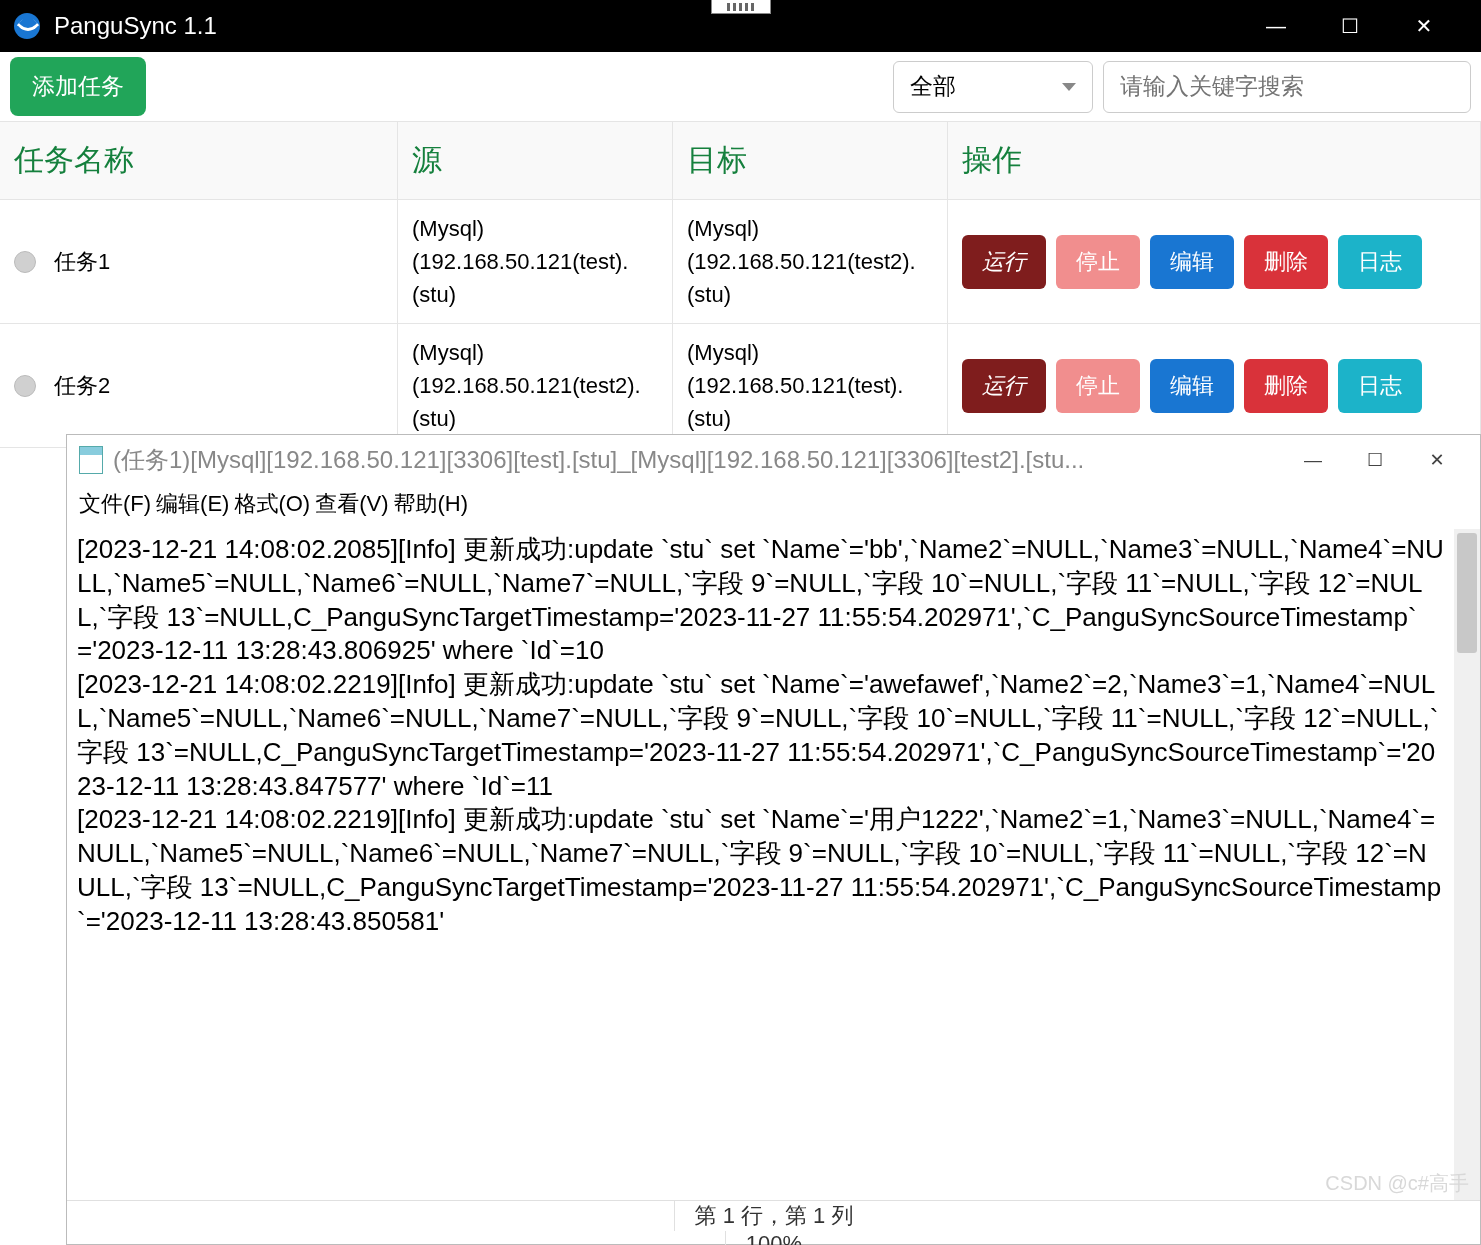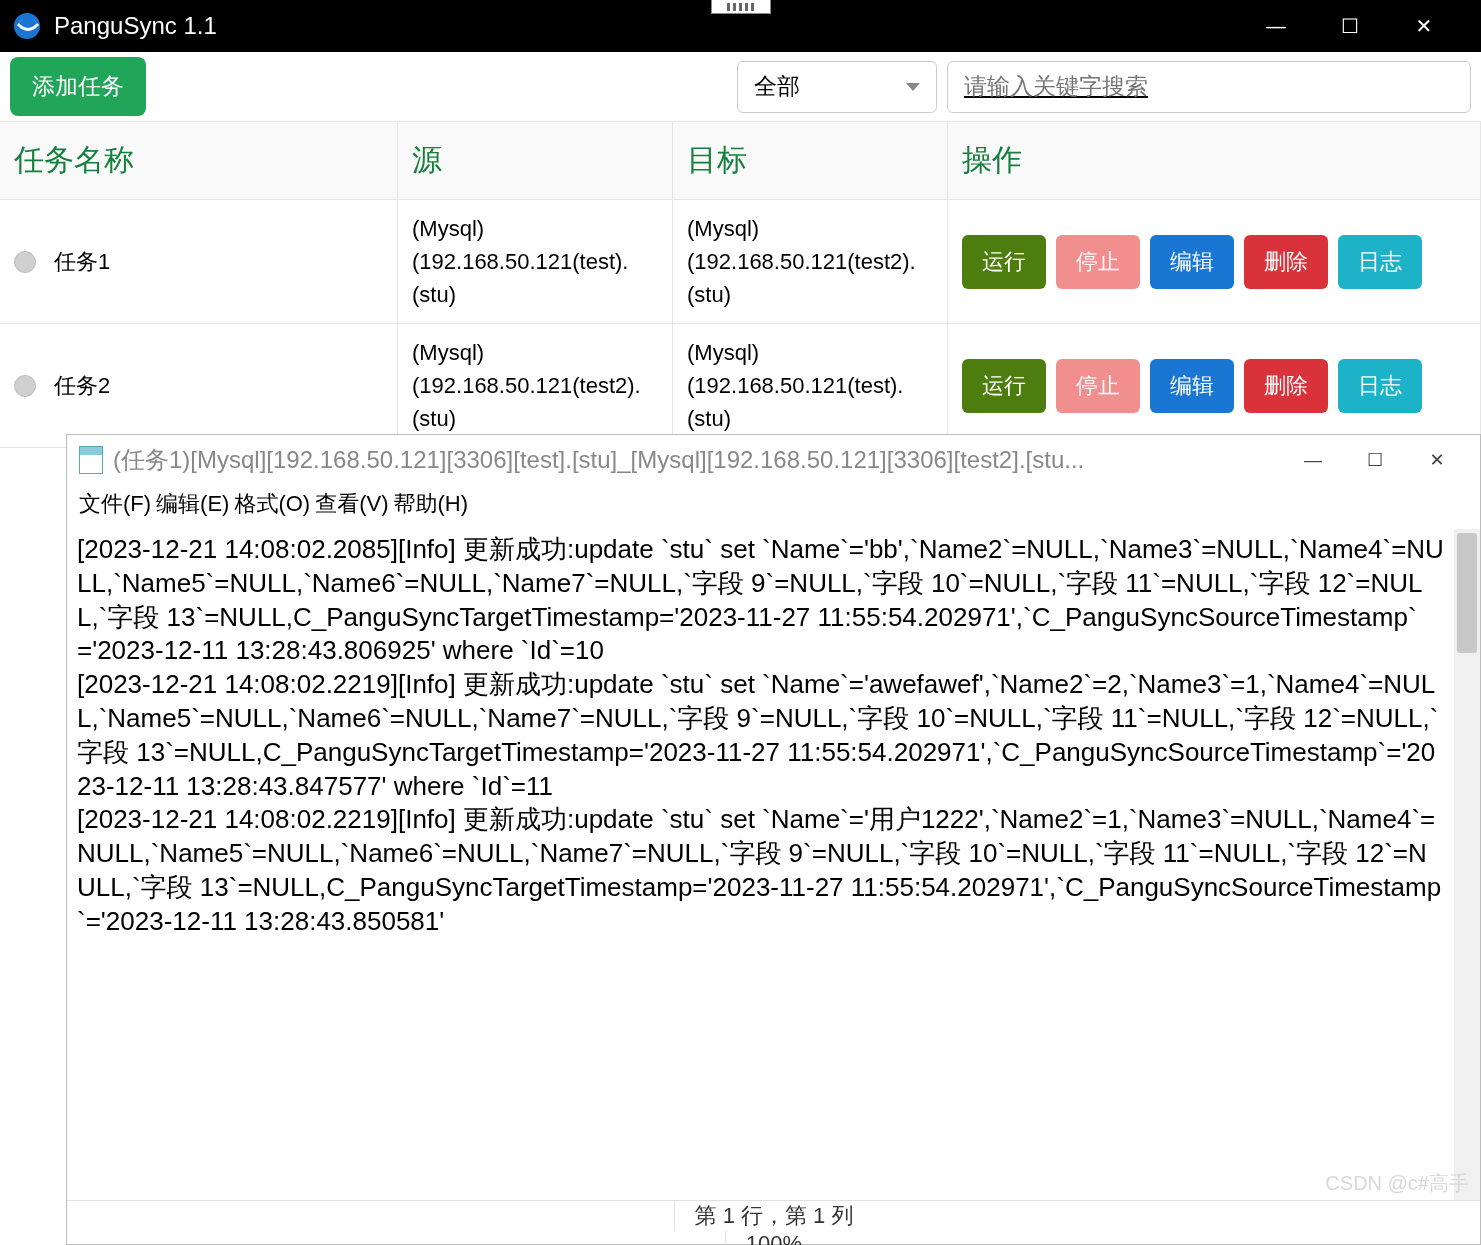--- a/index.html
+++ b/index.html
@@ -104,27 +104,26 @@
   height: 52px;
   border: 1px solid #ccc;
   border-radius: 6px;
   display: flex;
   align-items: center;
   padding: 0 16px;
   font-size: 23px;
   justify-content: space-between;
 }
 .search-input {
-  width: 524px;
+  width: 368px;
   height: 52px;
   border: 1px solid #ccc;
   border-radius: 6px;
   padding: 0 16px;
   font-size: 23px;
-  text-decoration: underline;
 }
 .table-row {
   display: flex;
   border-bottom: 1px solid #e5e5e5;
 }
 .th {
   color: #15803d;
   font-size: 30px;
   padding: 18px 14px;
   border-right: 1px solid #e5e5e5;
@@ -153,21 +152,21 @@
   border:1px solid #bbb;
 }
 .act-btn {
   color: #fff;
   border: none;
   padding: 12px 20px;
   font-size: 22px;
   border-radius: 6px;
   cursor: pointer;
 }
-.btn-run { background: #4d7c0f; }
+.btn-run { background: #7f1d1d; font-style: italic; }
 .btn-stop { background: #f18e8e; }
 .btn-edit { background: #1976d2; }
 .btn-del { background: #d9323a; }
 .btn-log { background: #1cb3c9; }
 
 .notepad-window {
   position: absolute;
   top: 434px;
   left: 66px;
   width: 1415px;

